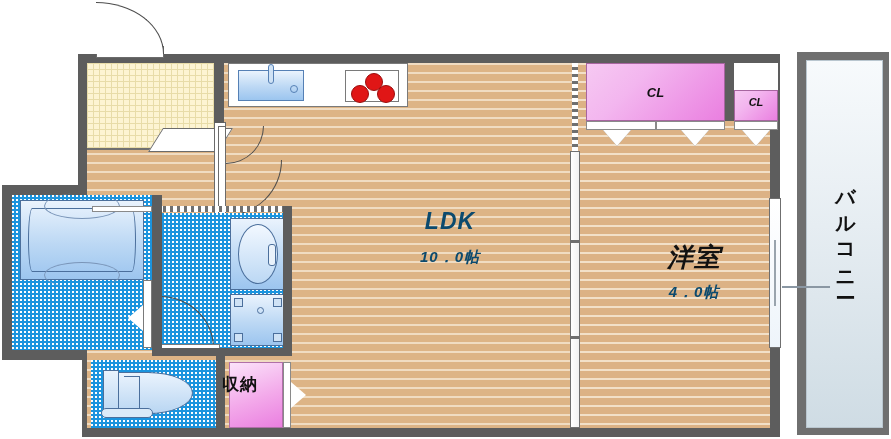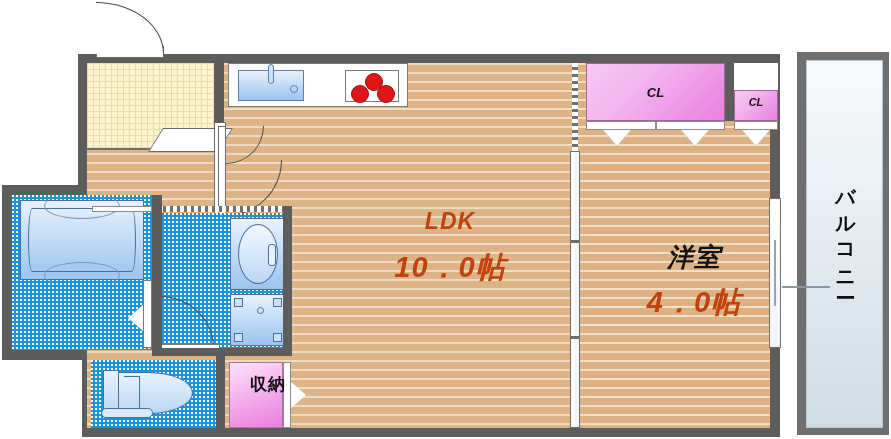--- a/index.html
+++ b/index.html
@@ -46,24 +46,24 @@
   .glassfill{background:linear-gradient(to bottom,#ffffff,#eef4fa);}
   .water{background:linear-gradient(to bottom,#eaf3fd 0%,#bcd8f4 55%,#9cc5ef 100%);}
 
   
   .wall{background:#5d5d5d;}
   .wall-l{background:#6f6f6f;}
   .thinline{background:#707070;}
   .whitewall{background:#ffffff;border:1px solid #6b6b6b;}
 
   
-  .lbl{color:#c2410c;font-style:italic;font-weight:bold;text-align:center;
+  .lbl{color:#0c4a6e;font-style:italic;font-weight:bold;text-align:center;
        letter-spacing:1px;white-space:nowrap;}
   .lbl-room{font-size:23px;}
-  .lbl-area{font-size:29px;}
+  .lbl-area{font-size:15px;}
   .lbl-cl{font-size:13px;font-style:italic;font-weight:bold;color:#111;}
   .lbl-jp{font-size:17px;font-weight:bold;color:#111;font-style:normal;
           line-height:19px;text-align:center;}
   .lbl-balc{font-size:20px;font-weight:bold;color:#111;
             writing-mode:vertical-rl;text-orientation:upright;
             letter-spacing:5px;}
 
   
   .arc{border:1.6px solid #4c4c4c;border-radius:0;background:transparent;}
   .arc-br{border-top:none;border-left:none;border-bottom-right-radius:100%;}
@@ -194,21 +194,21 @@
               border:1.6px solid #4b6f9c;"></div>
   <div class="abs" style="left:124px;top:376px;width:16px;height:34px;
               border:1.4px solid #4b6f9c;border-left:none;"></div>
   <div class="abs" style="left:101px;top:408px;width:52px;height:10px;
               background:#dbeaf8;border:1.3px solid #4b6f9c;border-radius:5px;"></div>
 
   <div class="abs cl-fill2" style="left:229px;top:362px;width:54px;height:66px;border:1px solid #b06fa8;"></div>
   <div class="abs" style="left:283px;top:362px;width:8px;height:66px;background:#fff;
               border:1px solid #8a8a8a;"></div>
   <div class="abs tri-rt" style="left:291px;top:382px;"></div>
-  <div class="abs lbl lbl-jp" style="left:232px;top:375px;width:54px;text-align:right;">収納</div>
+  <div class="abs lbl lbl-jp" style="left:213px;top:375px;width:54px;">収納</div>
 
   <div class="abs lbl lbl-room" style="left:330px;top:208px;width:240px;">LDK</div>
   <div class="abs lbl lbl-area" style="left:330px;top:248px;width:240px;">10．0帖</div>
 
   <div class="abs dash-v" style="left:572px;top:63px;width:6px;height:88px;"></div>
   <div class="abs" style="left:570px;top:151px;width:10px;height:277px;
               background:linear-gradient(to right,#ffffff,#f2f2f2);
               border:1px solid #6f6f6f;"></div>
   <div class="abs" style="left:570px;top:240px;width:10px;height:3px;background:#6f6f6f;"></div>
   <div class="abs" style="left:570px;top:336px;width:10px;height:3px;background:#6f6f6f;"></div>

